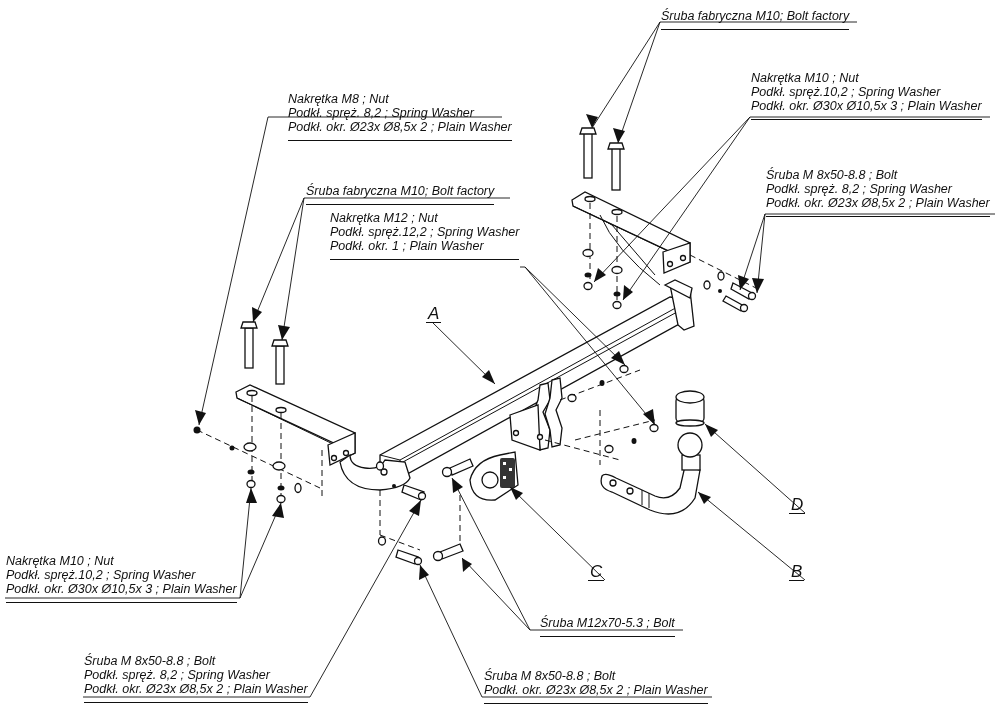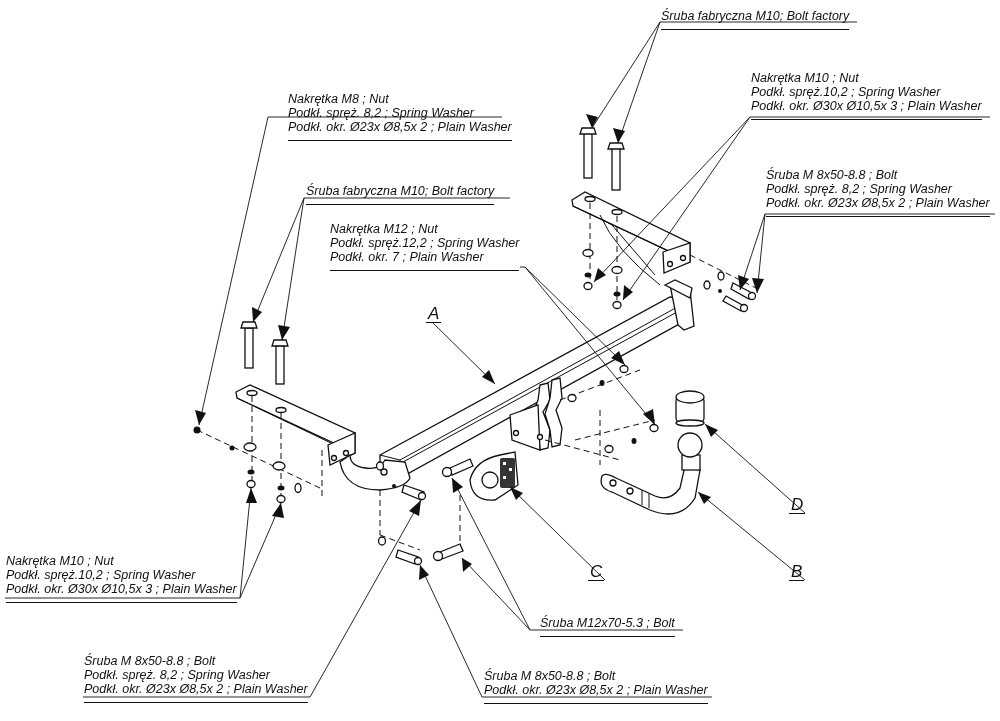--- a/index.html
+++ b/index.html
@@ -242,24 +242,24 @@
 <div class="lbl" style="left:766px;top:168px;">
   <div>Śruba M 8x50-8.8 ;  Bolt</div>
   <div>Podkł. spręż. 8,2 ; Spring Washer</div>
   <div class="u">Podkł. okr.  Ø23x Ø8,5x 2 ; Plain Washer</div>
 </div>
 
 <div class="lbl" style="left:306px;top:184px;">
   <div class="u">Śruba fabryczna M10; Bolt factory</div>
 </div>
 
-<div class="lbl" style="left:330px;top:222px;">
+<div class="lbl" style="left:330px;top:211px;">
   <div>Nakrętka  M12 ; Nut</div>
   <div>Podkł. spręż.12,2 ; Spring Washer</div>
-  <div class="u">Podkł. okr. 7 ; Plain Washer</div>
+  <div class="u">Podkł. okr. 1 ; Plain Washer</div>
 </div>
 
 <div class="lbl" style="left:6px;top:554px;">
   <div>Nakrętka  M10 ; Nut</div>
   <div>Podkł. spręż.10,2 ; Spring Washer</div>
   <div class="u">Podkł. okr.  Ø30x Ø10,5x 3 ; Plain Washer</div>
 </div>
 
 <div class="lbl" style="left:84px;top:654px;">
   <div>Śruba M 8x50-8.8 ;  Bolt</div>

